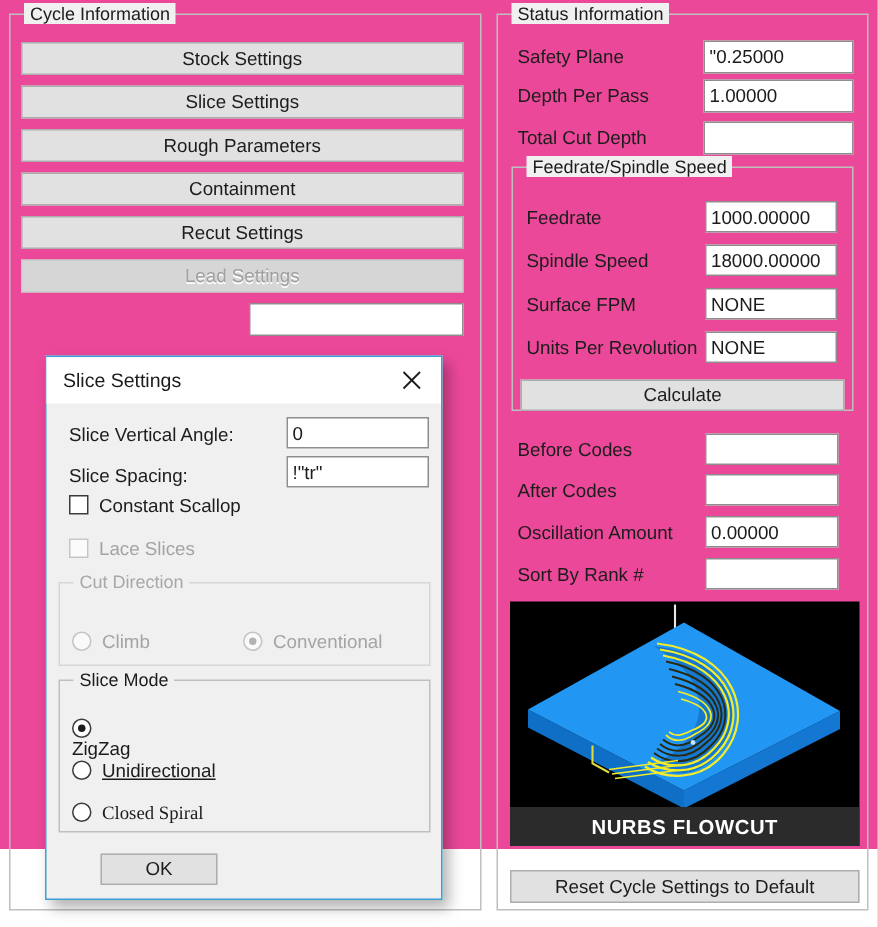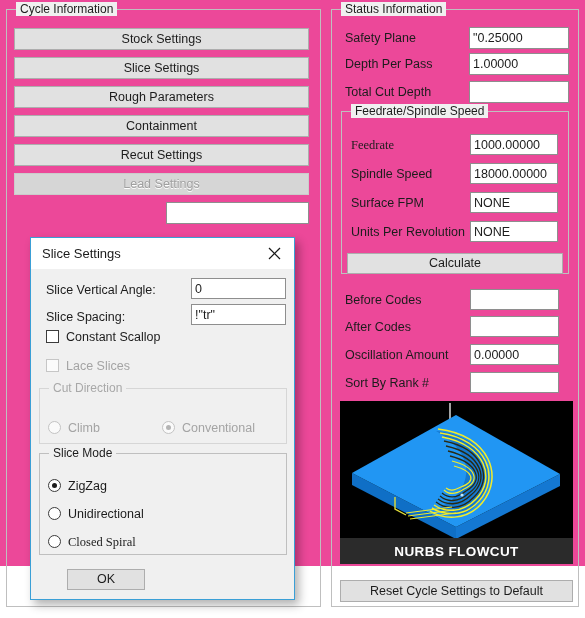--- a/index.html
+++ b/index.html
@@ -238,21 +238,21 @@
   <span class="lbl" style="left:345px; top:57px;">Depth Per Pass</span>
   <div class="field" style="left:469px; top:53px; width:100px; height:22px;">1.00000</div>
 
   <span class="lbl" style="left:345px; top:85px;">Total Cut Depth</span>
   <div class="field" style="left:469px; top:81px; width:100px; height:22px;"></div>
 
   <div class="groupbox" style="left:341px; top:111px; width:228px; height:163px;">
     <span class="gb-title">Feedrate/Spindle Speed</span>
   </div>
 
-  <span class="lbl" style="left:351px; top:138px;font-family:Liberation Serif, serif;">Feedrate</span>
+  <span class="lbl" style="left:351px; top:138px;">Feedrate</span>
   <div class="field" style="left:470px; top:134px; width:88px; height:21px;">1000.00000</div>
 
   <span class="lbl" style="left:351px; top:167px;">Spindle Speed</span>
   <div class="field" style="left:470px; top:163px; width:88px; height:21px;">18000.00000</div>
 
   <span class="lbl" style="left:351px; top:196px;">Surface FPM</span>
   <div class="field" style="left:470px; top:192px; width:88px; height:21px;">NONE</div>
 
   <span class="lbl" style="left:351px; top:225px;">Units Per Revolution</span>
   <div class="field" style="left:470px; top:221px; width:88px; height:21px;">NONE</div>
@@ -349,25 +349,25 @@
       <span class="rb-label">Climb</span>
     </div>
     <div class="radio-row disabled" style="left:131px; top:183px;">
       <span class="rb-outer checked"></span>
       <span class="rb-label">Conventional</span>
     </div>
 
     <div class="groupbox" style="left:8px; top:215px; width:248px; height:102px;">
       <span class="gb-title">Slice Mode</span>
     </div>
-    <div class="radio-row" style="left:17px; top:241px;">
+    <div class="radio-row" style="left:17px; top:241px;flex-direction:column;">
       <span class="rb-outer checked"></span>
       <span class="rb-label">ZigZag</span>
     </div>
-    <div class="radio-row" style="left:17px; top:269px;">
+    <div class="radio-row" style="left:17px; top:269px;text-decoration:underline;">
       <span class="rb-outer"></span>
       <span class="rb-label">Unidirectional</span>
     </div>
     <div class="radio-row" style="left:17px; top:297px;font-family:Liberation Serif, serif;">
       <span class="rb-outer"></span>
       <span class="rb-label">Closed Spiral</span>
     </div>
 
     <button class="btn" style="left:36px; top:331px; width:78px; height:21px;">OK</button>
   </div>

